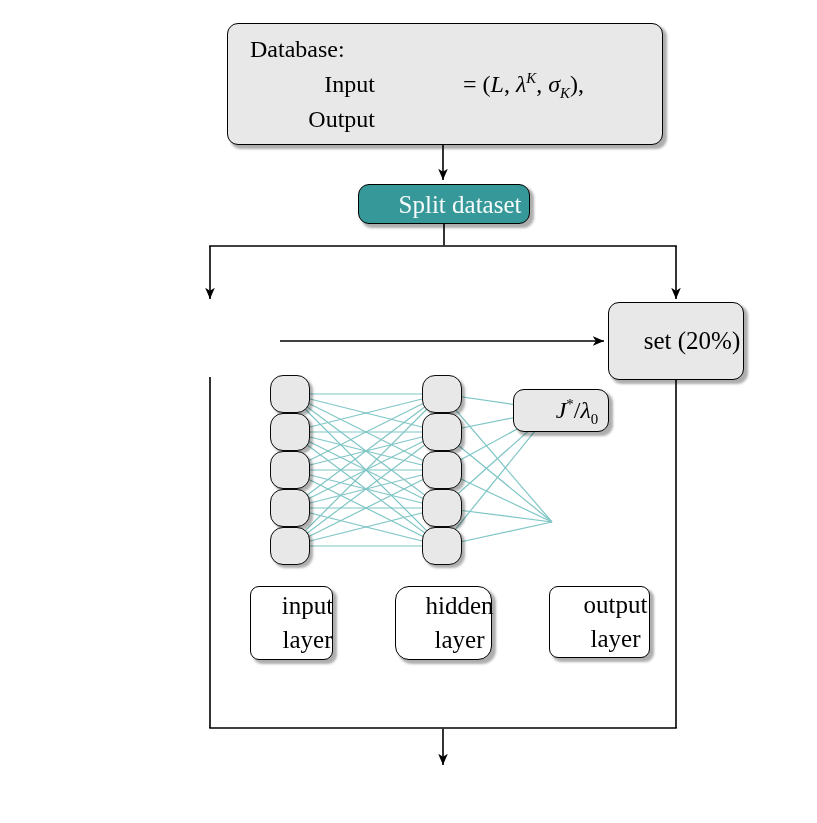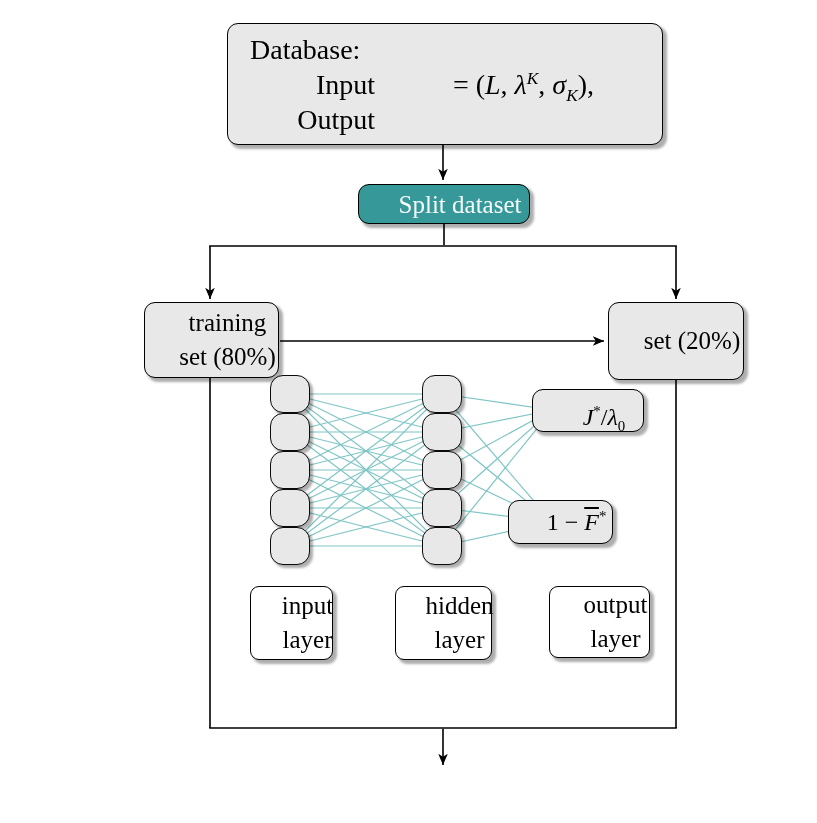--- a/index.html
+++ b/index.html
@@ -39,21 +39,21 @@
     flex-direction: column;
     align-items: center;
     justify-content: center;
     text-align: center;
     padding-left: 32px;
   }
   .fs-box { font-size: 25px; line-height: 34px; }
   .fs-pill { font-size: 25px; line-height: 25px; }
 
   
-  #db-box { padding: 8px 10px 0 22px; font-size: 28px; line-height: 35px; }
+  #db-box { padding: 8px 10px 0 22px; font-size: 24px; line-height: 35px; }
   .db-row { display: grid; grid-template-columns: 125px auto; column-gap: 20px; }
   .db-row .lbl { text-align: right; }
   .db-row .val { text-align: center; }
 
   i { font-style: italic; }
   sup { font-size: 62%; vertical-align: super; line-height: 0; }
   sub { font-size: 62%; vertical-align: sub; line-height: 0; }
   .ov { text-decoration: overline; }
 
   .node {
@@ -137,54 +137,47 @@
     </div>
     <div class="db-row">
       <span class="lbl">Output</span>
     </div>
   </div>
 
   <div class="box teal center fs-pill" style="left:358px; top:184px; width:172px; height:40px;">
     <span>Split dataset</span>
   </div>
 
-  <div class="box center fs-box" style="left:144px; top:302px; width:135px; height:76px;">
-    <span>training</span>
-    <span>set (80%)</span>
-  </div>
 
   <div class="box center fs-box" style="left:608px; top:302px; width:136px; height:78px;">
     <span>set (20%)</span>
   </div>
 
   <div id="nodes">
       <div class="node" style="left: 270px; top: 375px;"></div>
       <div class="node" style="left: 270px; top: 413px;"></div>
       <div class="node" style="left: 270px; top: 451px;"></div>
       <div class="node" style="left: 270px; top: 489px;"></div>
       <div class="node" style="left: 270px; top: 527px;"></div>
       <div class="node" style="left: 422px; top: 375px;"></div>
       <div class="node" style="left: 422px; top: 413px;"></div>
       <div class="node" style="left: 422px; top: 451px;"></div>
       <div class="node" style="left: 422px; top: 489px;"></div>
       <div class="node" style="left: 422px; top: 527px;"></div>
     </div>
 
-  <div class="box center out-box" style="left:532px; top:389px; width:112px; height:43px;justify-content:flex-end;">
+  <div class="box center out-box" style="left:513px; top:389px; width:96px; height:43px;">
     <span><i>J</i><sup>*</sup>/<i>λ</i><sub>0</sub></span>
-  </div>
-  <div class="box center out-box" style="left:508px; top:500px; width:105px; height:44px;">
-    <span>1 − <span class="ov"><i>F</i></span><sup>*</sup></span>
   </div>
 
   <div class="box white center fs-box" style="left:250px; top:586px; width:83px; height:74px; border-radius:9px;">
     <span>input</span>
     <span>layer</span>
   </div>
-  <div class="box white center fs-box" style="left:395px; top:586px; width:97px; height:74px; border-radius:9px;">
+  <div class="box white center fs-box" style="left:395px; top:586px; width:97px; height:74px; border-radius:14px;">
     <span>hidden</span>
     <span>layer</span>
   </div>
   <div class="box white center fs-box" style="left:549px; top:586px; width:101px; height:72px; border-radius:9px;">
     <span>output</span>
     <span>layer</span>
   </div>
 
 
 </div>

